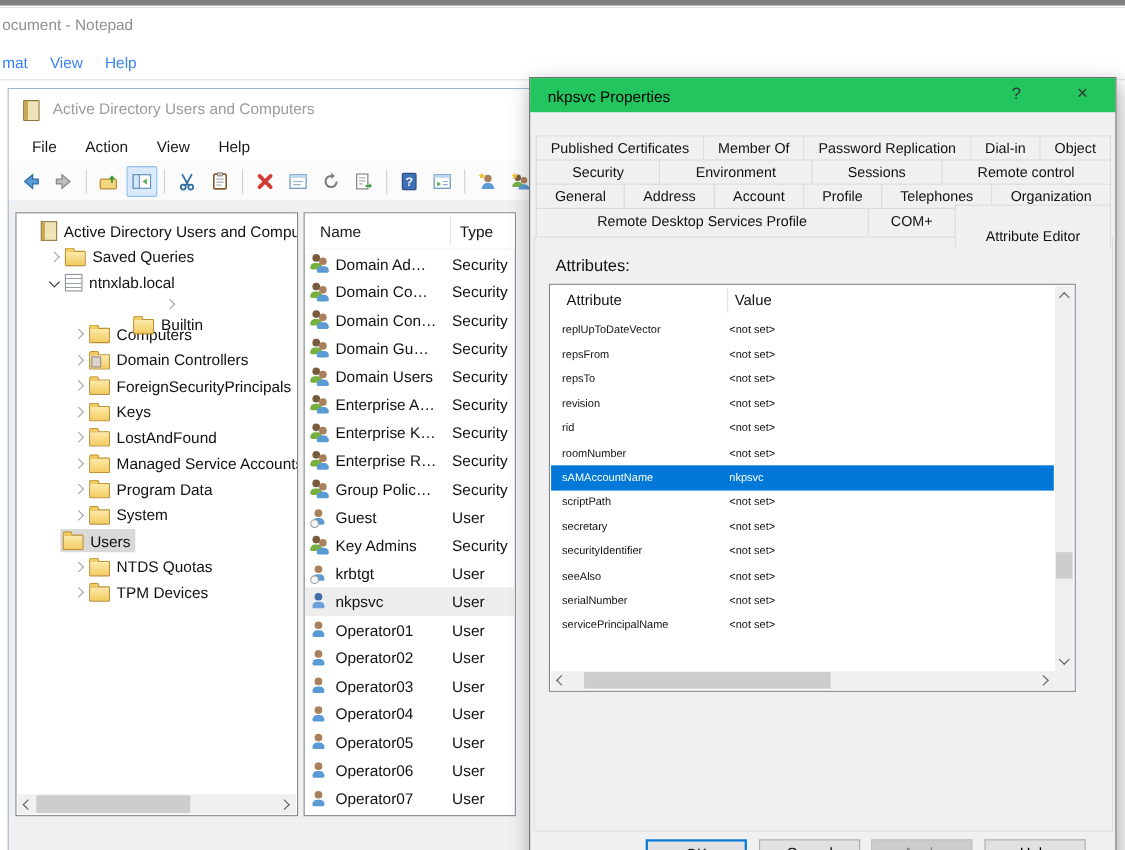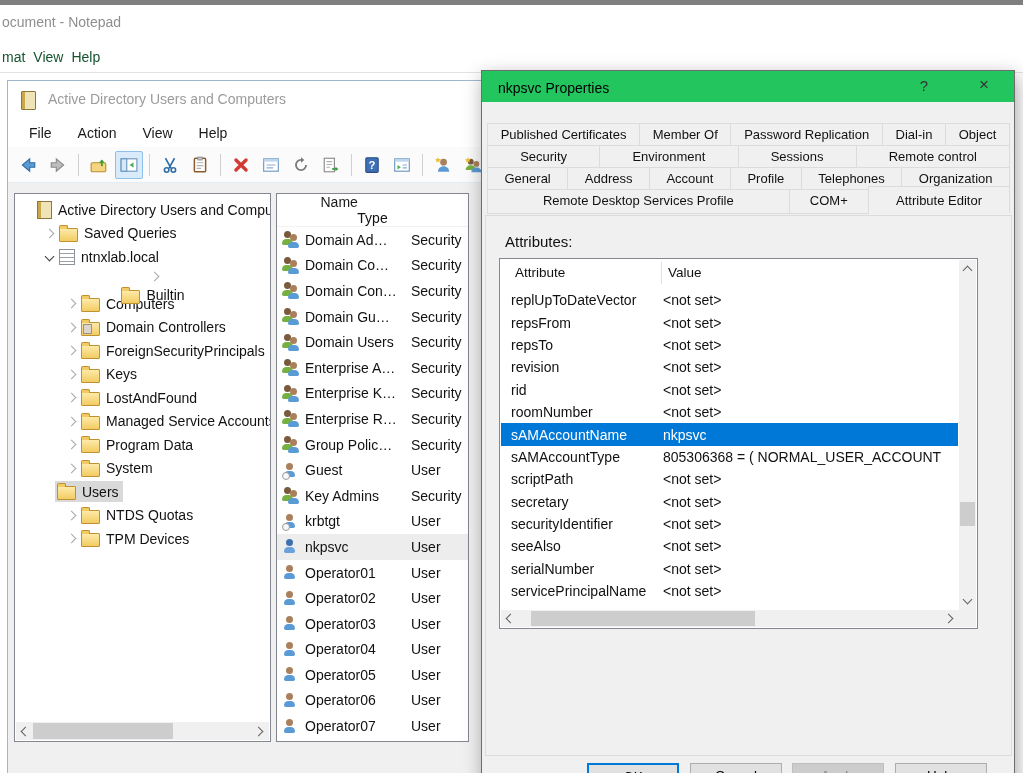--- a/index.html
+++ b/index.html
@@ -3,21 +3,21 @@
 <meta charset="utf-8">
 <style>
   html,body{margin:0;padding:0;}
   #screen{position:relative;width:1023px;height:773px;overflow:hidden;background:#fff;
     font-family:"Liberation Sans",sans-serif;font-size:14px;color:#111;}
   .abs{position:absolute;}
 
   
   #top-edge{left:0;top:0;width:1023px;height:5px;background:#7f7f7f;border-bottom:2px solid #fff;}
   #notepad-title{left:2px;top:14px;color:#8f8f8f;font-size:14px;white-space:nowrap;}
-  #notepad-menubar{left:0;top:49px;display:flex;gap:8px;padding-left:2px;color:#14532d;}
+  #notepad-menubar{left:0;top:49px;display:flex;gap:20px;padding-left:2px;color:#3b82f6;}
   #notepad-menubar span{cursor:default;}
   #notepad-menuline{left:0;top:72px;width:1023px;height:1px;background:#e2e2e2;}
 
   
   #aduc{left:7px;top:80px;width:1001px;height:760px;background:#f0f0f0;border:1px solid #9fb8d1;box-sizing:border-box;}
   #aduc-titlebar{left:0;top:0;width:100%;height:38px;background:#fff;}
   .aduc-title-icon{position:absolute;left:13px;top:10px;width:13px;height:17px;
      background:linear-gradient(90deg,#c9a84c 0 3px,#efe3b8 3px);border:1px solid #8f7736;border-radius:1px;}
   #aduc-title-text{position:absolute;left:40px;top:10px;color:#9b9b9b;font-size:14px;}
   #aduc-menubar{left:0;top:38px;width:100%;height:28px;background:#fff;display:flex;align-items:center;gap:0;padding-left:8px;box-sizing:border-box;}
@@ -43,21 +43,21 @@
   .tree-inner{display:flex;align-items:center;gap:6px;padding:2px 4px 2px 2px;}
   .tree-inner.sel{background:#d9d9d9;}
   .ic-book-icon{width:13px;height:16px;background:linear-gradient(90deg,#c9a84c 0 3px,#efe3b8 3px);border:1px solid #8f7736;flex:0 0 13px;}
   .ic-folder-icon,.ic-folder-ou-icon{width:17px;height:12px;background:linear-gradient(#fdeaa9,#f2cc62);border:1px solid #bf9130;border-radius:1px;position:relative;margin-top:3px;flex:0 0 17px;}
   .ic-folder-icon::before,.ic-folder-ou-icon::before{content:"";position:absolute;top:-4px;left:-1px;width:7px;height:3px;background:#f2cc62;border:1px solid #bf9130;border-bottom:none;border-radius:2px 2px 0 0;}
   .ic-folder-ou-icon::after{content:"";position:absolute;left:1px;top:1px;width:7px;height:8px;background:#ddd5cb;border:1px solid #98928a;}
   .ic-domain-icon{width:16px;height:16px;background:linear-gradient(#eceef0,#c7cbd1);border:1px solid #8d939b;box-sizing:border-box;flex:0 0 16px;
      background-image:repeating-linear-gradient(#0000 0 3px,#9aa0a8 3px 4px);}
 
   
-  #list-header{position:absolute;left:0;top:0;right:0;height:32px;background:#fff;display:flex;align-items:center;border-bottom:1px solid #f2f2f2;flex-direction:column;}
+  #list-header{position:absolute;left:0;top:0;right:0;height:32px;background:#fff;display:flex;align-items:center;border-bottom:1px solid #f2f2f2;}
   .lh-name{padding-left:14px;width:118px;color:#1a1a1a;}
   .lh-div{width:1px;height:26px;background:#e0e0e0;margin-right:8px;}
   #list-rows{position:absolute;left:0;top:33px;right:0;}
   .list-row{height:25.6px;display:flex;align-items:center;padding-left:5px;}
   .list-row.sel{background:#ededed;}
   .row-name{width:92px;overflow:hidden;text-overflow:ellipsis;white-space:nowrap;margin-left:6px;}
   .row-type{width:56px;overflow:hidden;white-space:nowrap;margin-left:14px;}
   .li-ic{position:relative;display:inline-block;width:17px;height:17px;flex:0 0 17px;}
   .pp{position:absolute;width:11px;height:14px;--head:#a9805b;--body:#5b9bd5;}
   .pp::before{content:"";position:absolute;top:0;left:2px;width:7px;height:7px;border-radius:50%;background:var(--head);}
@@ -85,33 +85,33 @@
   #dlg-titlebar{left:0;top:0;width:100%;height:31px;background:#22c55e;}
   #dlg-title{position:absolute;left:16px;top:9px;font-size:14px;color:#000;}
   #dlg-help{position:absolute;left:428px;top:6px;width:28px;height:20px;text-align:center;font-size:15px;color:#333;}
   #dlg-close{position:absolute;left:487px;top:4px;width:30px;height:22px;text-align:center;font-size:17px;color:#333;}
   #tabs{left:5px;top:52px;width:523px;}
   .tab-row{display:flex;}
   .tab-row + .tab-row{margin-top:-1px;}
   .tab{flex:1 1 auto;border:1px solid #dcdcdc;background:#f0f0f0;text-align:center;font-size:13px;
        padding:3px 7px;white-space:nowrap;margin-left:-1px;color:#111;}
   .tab:first-child{margin-left:0;}
-  .tab.active{position:relative;top:-3px;padding-top:6px;padding-bottom:5px;margin-bottom:-2px;z-index:5;
+  .tab.active{position:relative;top:-3px;padding-top:20px;padding-bottom:5px;margin-bottom:-2px;z-index:5;
        border-bottom:none;background:#f0f0f0;}
   .tab-row4 .tab:nth-child(1){flex:3.6 1 auto;}
   .tab-row4 .tab:nth-child(2){flex:1 1 auto;}
   .tab-row4 .tab:nth-child(3){flex:1.5 1 auto;}
   #tab-pane{left:3px;top:144px;width:527px;height:541px;border:1px solid #dcdcdc;background:#f0f0f0;box-sizing:border-box;}
   #attributes-label{position:absolute;left:19px;top:17px;font-size:15px;}
   #attr-table{position:absolute;left:13px;top:42px;width:479px;height:371px;background:#fff;border:1px solid #828790;box-sizing:border-box;overflow:hidden;}
   #attr-header{position:absolute;left:0;top:0;right:18px;height:27px;display:flex;align-items:center;background:#fff;font-size:13.5px;}
   .ah-attr{padding-left:15px;width:146px;}
   .ah-div{width:1px;height:22px;background:#e0e0e0;margin-right:6px;}
   #attr-rows{position:absolute;left:1px;top:30px;right:19px;}
-  .attr-row{height:22.4px;display:flex;align-items:center;font-size:14px;white-space:nowrap;}
+  .attr-row{height:22.4px;display:flex;align-items:center;font-size:10px;white-space:nowrap;}
   .attr-row .a{padding-left:10px;width:152px;flex:0 0 152px;overflow:hidden;}
   .attr-row .v{flex:1;overflow:hidden;}
   .attr-row.sel{background:#0078d7;color:#fff;}
   #attr-vscroll{right:1px;top:1px;width:17px;bottom:18px;}
   #attr-vscroll .sb-thumb{left:1px;top:69%;width:15px;height:24px;}
   #attr-hscroll{left:1px;bottom:1px;right:18px;height:17px;}
   #attr-hscroll .sb-thumb{left:30px;top:1px;width:224px;height:15px;}
   .corner{right:1px;bottom:1px;width:17px;height:17px;}
 
   .btn{position:absolute;background:#e1e1e1;border:1px solid #adadad;text-align:center;font-size:13.5px;
@@ -621,24 +621,20 @@
             </div>
             <div class="attr-row">
               <span class="a">roomNumber</span>
               <span class="v">&lt;not set&gt;</span>
             </div>
             <div class="attr-row sel">
               <span class="a">sAMAccountName</span>
               <span class="v">nkpsvc</span>
             </div>
             <div class="attr-row">
-              <span class="a">sAMAccountType</span>
-              <span class="v">805306368 = ( NORMAL_USER_ACCOUNT</span>
-            </div>
-            <div class="attr-row">
               <span class="a">scriptPath</span>
               <span class="v">&lt;not set&gt;</span>
             </div>
             <div class="attr-row">
               <span class="a">secretary</span>
               <span class="v">&lt;not set&gt;</span>
             </div>
             <div class="attr-row">
               <span class="a">securityIdentifier</span>
               <span class="v">&lt;not set&gt;</span>

